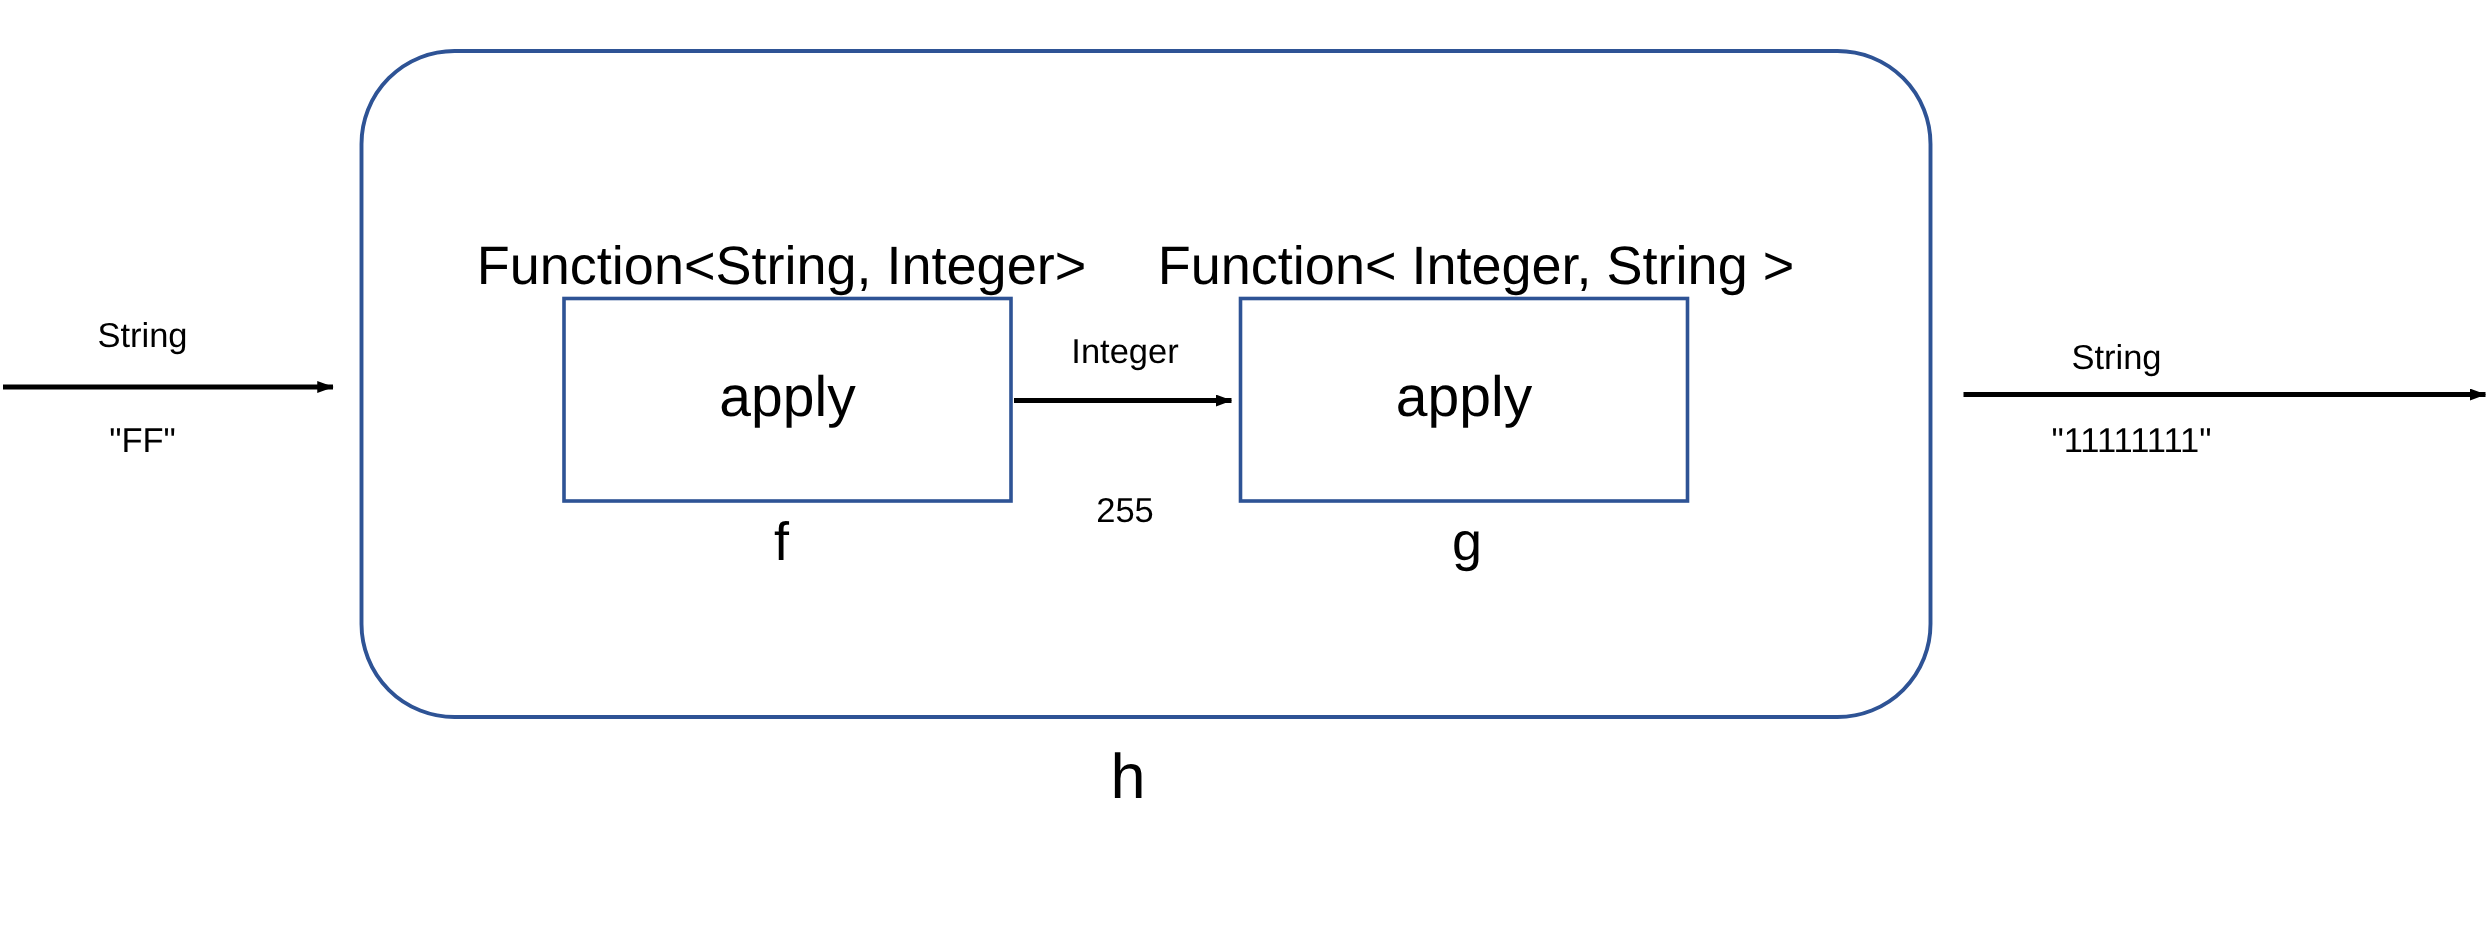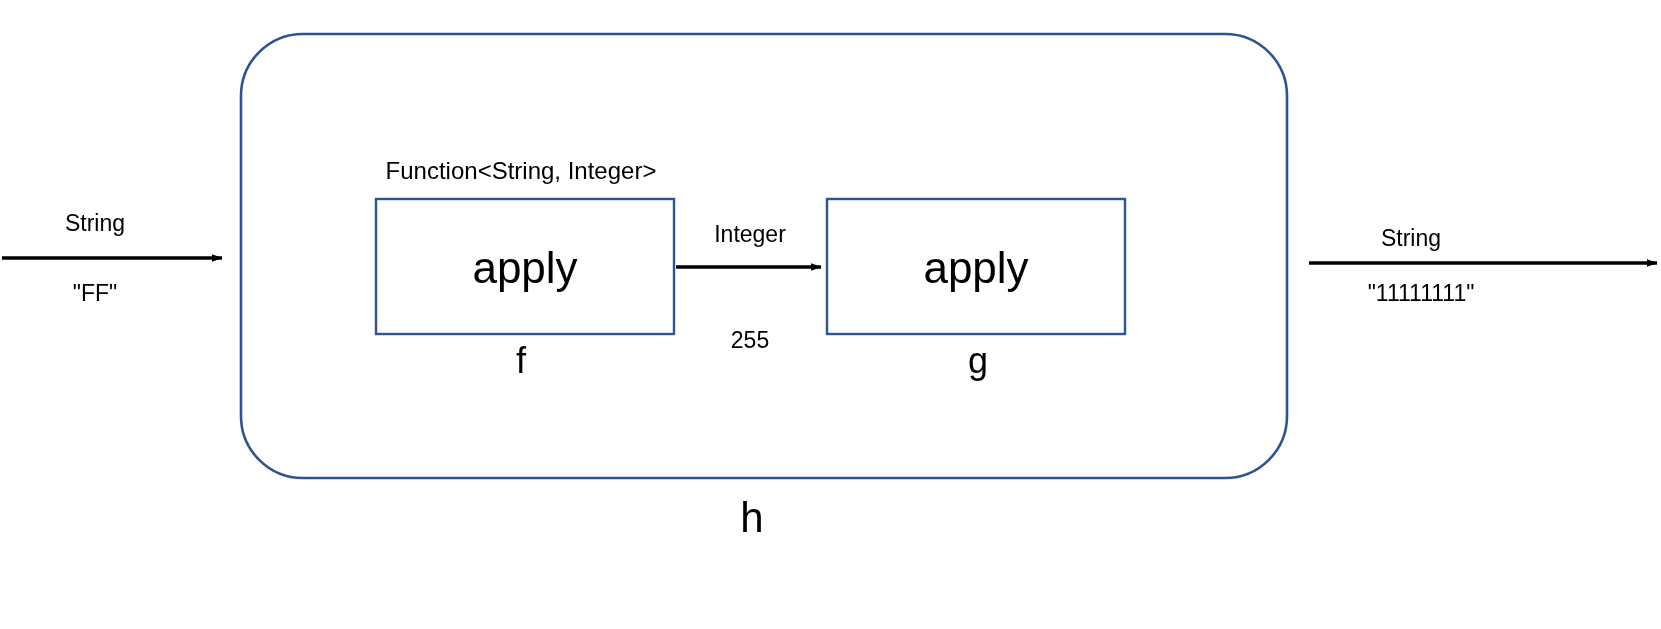--- a/index.html
+++ b/index.html
@@ -33,23 +33,23 @@
     line-height: 1;
   }
   .lbl.center {
     transform: translateX(-50%);
     text-align: center;
   }
   
   .type-label   { font-size: 23px; }
   .value-label  { font-size: 23px; }
   
-  .sig-label    { font-size: 24px; }
+  .sig-label    { font-size: 36px; }
   
-  .box-text     { font-size: 44px; }
+  .box-text     { font-size: 38px; }
   
   .fn-label     { font-size: 36px; }
   
   .outer-label  { font-size: 42px; }
 </style>
 </head>
 <body>
 
 <div id="canvas">
 
@@ -76,20 +76,21 @@
   <div class="lbl center type-label" style="left:95px; top:212px;">String</div>
   <div class="lbl center value-label" style="left:95px; top:282px;">"FF"</div>
 
   <div class="lbl center sig-label" style="left:521px; top:159px;">Function&lt;String, Integer&gt;</div>
   <div class="lbl center box-text" style="left:525px; top:246px;">apply</div>
   <div class="lbl center fn-label" style="left:521px; top:343px;">f</div>
 
   <div class="lbl center type-label" style="left:750px; top:223px;">Integer</div>
   <div class="lbl center value-label" style="left:750px; top:284px;margin-top:45px;">255</div>
 
+  <div class="lbl center sig-label" style="left:984px; top:159px;">Function&lt; Integer, String &gt;</div>
   <div class="lbl center box-text" style="left:976px; top:246px;">apply</div>
   <div class="lbl center fn-label" style="left:978px; top:343px;">g</div>
 
   <div class="lbl center type-label" style="left:1411px; top:227px;">String</div>
   <div class="lbl center value-label" style="left:1421px; top:282px;">"11111111"</div>
 
   <div class="lbl center outer-label" style="left:752px; top:497px;">h</div>
 
 </div>
 

